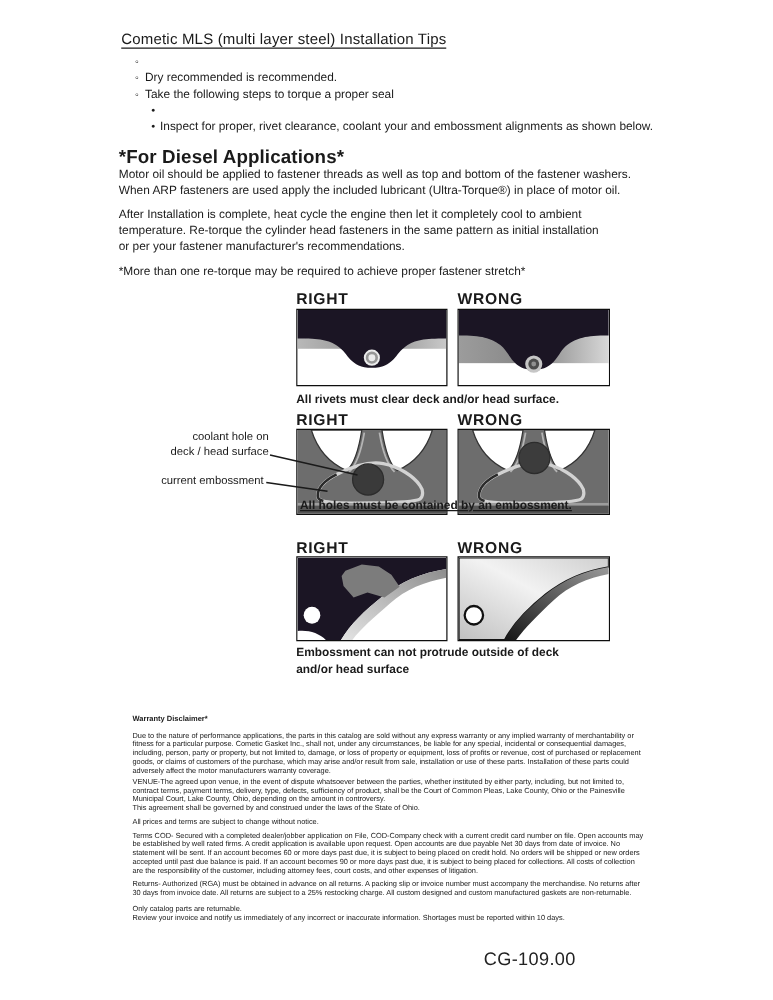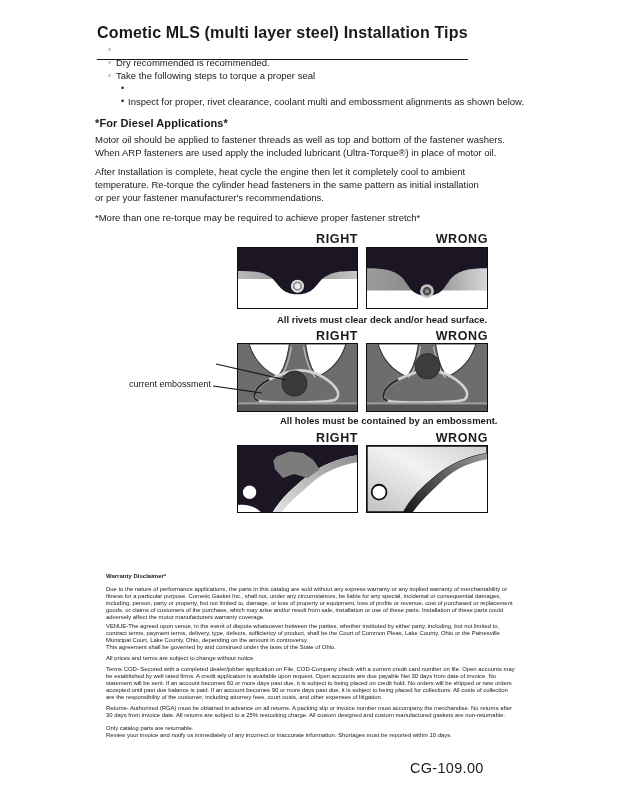--- a/index.html
+++ b/index.html
@@ -1,26 +1,26 @@
 <!DOCTYPE html>
 <html><head>
 <meta charset="utf-8">
 <style>
   html,body{margin:0;padding:0;background:#ffffff;}
   .page{position:relative;width:618px;height:800px;background:#fff;overflow:hidden;
         font-family:"Liberation Sans",sans-serif;color:#1a1a1a;}
   .abs{position:absolute;}
-  .title{font-size:16px;font-weight:bold;letter-spacing:.15px;border-bottom:1.6px solid #1a1a1a;padding-bottom:17px;}
+  .title{font-size:12px;font-weight:normal;letter-spacing:.15px;border-bottom:1.6px solid #1a1a1a;padding-bottom:0;}
   .tip-row{display:flex;font-size:9.5px;line-height:13px;}
   .tip-marker{width:8px;flex:none;font-size:8.5px;}
   .sub-marker{width:7px;flex:none;font-size:9px;}
-  .h2{font-size:11px;font-weight:bold;letter-spacing:.1px;}
+  .h2{font-size:15px;font-weight:bold;letter-spacing:.1px;}
   .body{font-size:9.5px;line-height:13px;white-space:pre-line;}
-  .rw{font-size:12.5px;font-weight:bold;letter-spacing:.6px;text-align:right;}
-  .cap{font-size:9.5px;font-weight:bold;white-space:pre-line;line-height:13px;margin-left:40px;}
+  .rw{font-size:12.5px;font-weight:bold;letter-spacing:.6px;text-align:left;}
+  .cap{font-size:9.5px;font-weight:bold;white-space:pre-line;line-height:13px;}
   .ann{font-size:9px;line-height:11.5px;text-align:right;white-space:pre-line;}
   .dbox{box-sizing:border-box;border:1.7px solid #0e0e0e;background:#fff;}
   .dbox svg{display:block;width:100%;height:100%;}
   .disc{font-size:5.9px;line-height:6.9px;white-space:pre-line;color:#202020;width:427px;}
   .disc-h{font-size:6px;font-weight:bold;color:#202020;}
   .pagenum{font-size:14.5px;letter-spacing:.3px;color:#222;}
 </style>
 </head>
 <body>
 
@@ -37,21 +37,21 @@
   </div>
   <div class="abs tip-row" style="left:108px;top:69px;width:440px;">
     <span class="tip-marker">◦</span>
     <span>Take the following steps to torque a proper seal</span>
   </div>
   <div class="abs tip-row" style="left:121px;top:82px;width:430px;">
     <span class="sub-marker">•</span>
   </div>
   <div class="abs tip-row" style="left:121px;top:95px;width:430px;">
     <span class="sub-marker">•</span>
-    <span>Inspect for proper, rivet clearance, coolant multi and embossment alignments as shown below.</span>
+    <span>Inspect for proper, rivet clearance, coolant your and embossment alignments as shown below.</span>
   </div>
 
   <div class="abs h2" style="left:95px;top:117px;">*For Diesel Applications*</div>
   <div class="abs body" style="left:95px;top:133px;width:450px;">Motor oil should be applied to fastener threads as well as top and bottom of the fastener washers.
 When ARP fasteners are used apply the included lubricant (Ultra-Torque®) in place of motor oil.</div>
   <div class="abs body" style="left:95px;top:211px;width:450px;">*More than one re-torque may be required to achieve proper fastener stretch*</div>
   <div class="abs body" style="left:95px;top:165px;width:450px;">After Installation is complete, heat cycle the engine then let it completely cool to ambient
 temperature. Re-torque the cylinder head fasteners in the same pattern as initial installation
 or per your fastener manufacturer's recommendations.</div>
 
@@ -92,20 +92,22 @@
       <circle cx="59.5" cy="42.5" r="4.3" fill="#4c4c4c"></circle>
       <circle cx="59.5" cy="42.5" r="1.9" fill="#909090"></circle>
     </svg>
   </div>
 
   <div class="abs cap" style="left:237px;top:313px;width:260px;">All rivets must clear deck and/or head surface.</div>
 
   <div class="abs rw" style="left:237px;top:329px;width:121px;">RIGHT</div>
   <div class="abs rw" style="left:366px;top:329px;width:122px;">WRONG</div>
 
+  <div class="abs ann" style="left:108px;top:344px;width:107px;">coolant hole on
+deck / head surface</div>
   <div class="abs ann" style="left:108px;top:379px;width:103px;">current embossment</div>
 
   <div class="abs dbox" style="left:237px;top:343px;width:121px;height:69px;">
     <svg viewBox="0 0 118 66" preserveAspectRatio="none">
       <rect width="118" height="66" fill="#6d6d6d"></rect>
       <path d="M11,0 C15,13 23,25 39,32 C45,27 49,13 51,0 Z" fill="#ffffff" stroke="#333333" stroke-width="1"></path>
       <path d="M67,0 C69,13 73,27 79,32 C95,25 103,13 107,0 Z" fill="#ffffff" stroke="#333333" stroke-width="1"></path>
       <path d="M53,2 C51,14 47,27 41,33" stroke="#b4b4b4" stroke-width="1.4" fill="none"></path>
       <path d="M65,2 C67,14 71,27 77,33" stroke="#b4b4b4" stroke-width="1.4" fill="none"></path>
       <path d="M16,52 C16,45 21,40 31,35 C45,28 57,24.5 68,26.5 C81,29 92,36.5 97,43.5 C100,47.5 100,52 97,54.5 C91,58 29,58.5 20.5,56 C17,55 16,54 16,52 Z" fill="none" stroke="#d2d2d2" stroke-width="2.6"></path>
@@ -131,21 +133,21 @@
       <rect y="57.5" width="119" height="2.2" fill="#9d9d9d"></rect>
       <rect y="59.7" width="119" height="6.3" fill="#565656"></rect>
     </svg>
   </div>
 
   <svg class="abs" style="left:210px;top:355px;width:90px;height:45px;z-index:3;" viewBox="0 0 90 45">
     <line x1="6" y1="9" x2="76" y2="25" stroke="#1a1a1a" stroke-width="1.2"></line>
     <line x1="3" y1="31" x2="52" y2="38" stroke="#1a1a1a" stroke-width="1.2"></line>
   </svg>
 
-  <div class="abs cap" style="left:240px;top:414px;width:260px;">All holes must be contained by an embossment.</div>
+  <div class="abs cap" style="left:240px;top:398px;width:260px;text-decoration:underline;">All holes must be contained by an embossment.</div>
 
   <div class="abs rw" style="left:237px;top:431px;width:121px;">RIGHT</div>
   <div class="abs rw" style="left:366px;top:431px;width:122px;">WRONG</div>
 
   <div class="abs dbox" style="left:237px;top:445px;width:121px;height:68px;">
     <svg viewBox="0 0 118 65" preserveAspectRatio="none">
       <defs>
         <linearGradient id="g3" x1="0" y1="1" x2="1" y2="0">
           <stop offset="0" stop-color="#e4e4e4"></stop>
             <stop offset="1" stop-color="#8e8e8e"></stop>
@@ -172,20 +174,22 @@
             <stop offset="1" stop-color="#9a9a9a"></stop>
         </linearGradient>
       </defs>
       <rect width="119" height="65" fill="#ffffff"></rect>
       <path d="M0,0 H119 V7.5 C100,10.5 83.5,17.5 69,29 C54.5,40.5 43.5,51.5 36.5,65 L0,65 Z" fill="url(#g4)" stroke="#141414" stroke-width="1.4"></path>
       <path d="M36.5,65 C43.5,51.5 54.5,40.5 69,29 C83.5,17.5 100,10.5 119,7.5 L119,13 C102,16 87.5,22.5 75.5,33.5 C62.5,45.5 52.5,55.5 45.5,65 Z" fill="url(#g5)"></path>
       <circle cx="12" cy="45.5" r="7.3" fill="#ffffff" stroke="#111111" stroke-width="1.8"></circle>
     </svg>
   </div>
 
+  <div class="abs cap" style="left:237px;top:516px;width:260px;">Embossment can not protrude outside of deck
+and/or head surface</div>
 
   <div class="abs disc-h" style="left:106px;top:573px;">Warranty Disclaimer*</div>
   <div class="abs disc" style="left:106px;top:586px;">Due to the nature of performance applications, the parts in this catalog are sold without any express warranty or any implied warranty of merchantability or
 fitness for a particular purpose.  Cometic Gasket Inc., shall not, under any circumstances, be liable for any special, incidental or consequential damages,
 including, person, party or property, but not limited to, damage, or loss of property or equipment, loss of profits or revenue, cost of purchased or replacement
 goods, or claims of customers of the purchase, which may arise and/or result from sale, installation or use of these parts.  Installation of these parts could
 adversely affect the motor manufacturers warranty coverage.</div>
   <div class="abs disc" style="left:106px;top:623px;">VENUE-The agreed upon venue, in the event of dispute whatsoever between the parties, whether instituted by either party, including, but not limited to,
 contract terms, payment terms, delivery, type, defects, sufficiency of product, shall be the Court of Common Pleas, Lake County, Ohio or the Painesville
 Municipal Court, Lake County, Ohio, depending on the amount in controversy.
@@ -194,15 +198,15 @@
   <div class="abs disc" style="left:106px;top:666px;">Terms COD- Secured with a completed dealer/jobber application on File, COD-Company check with a current credit card number on file.  Open accounts may
 be established by well rated firms.  A credit application is available upon request.  Open accounts are due payable Net 30 days from date of invoice.  No
 statement will be sent.  If an account becomes 60 or more days past due, it is subject to being placed on credit hold.  No orders will be shipped or new orders
 accepted until past due balance is paid.  If an account becomes 90 or more days past due, it is subject to being placed for collections.  All costs of collection
 are the responsibility of the customer, including attorney fees, court costs, and other expenses of litigation.</div>
   <div class="abs disc" style="left:106px;top:705px;">Returns- Authorized (RGA) must be obtained in advance on all returns.  A packing slip or invoice number must accompany the merchandise.  No returns after
 30 days from invoice date.  All returns are subject to a 25% restocking charge.  All custom designed and custom manufactured gaskets are non-returnable.</div>
   <div class="abs disc" style="left:106px;top:725px;">Only catalog parts are returnable.
 Review your invoice and notify us immediately of any incorrect or inaccurate information.  Shortages must be reported within 10 days.</div>
 
-  <div class="abs pagenum" style="left:387px;top:760px;margin-left:23px;">CG-109.00</div>
+  <div class="abs pagenum" style="left:387px;top:760px;">CG-109.00</div>
 
 </div>
 
 </body></html>

